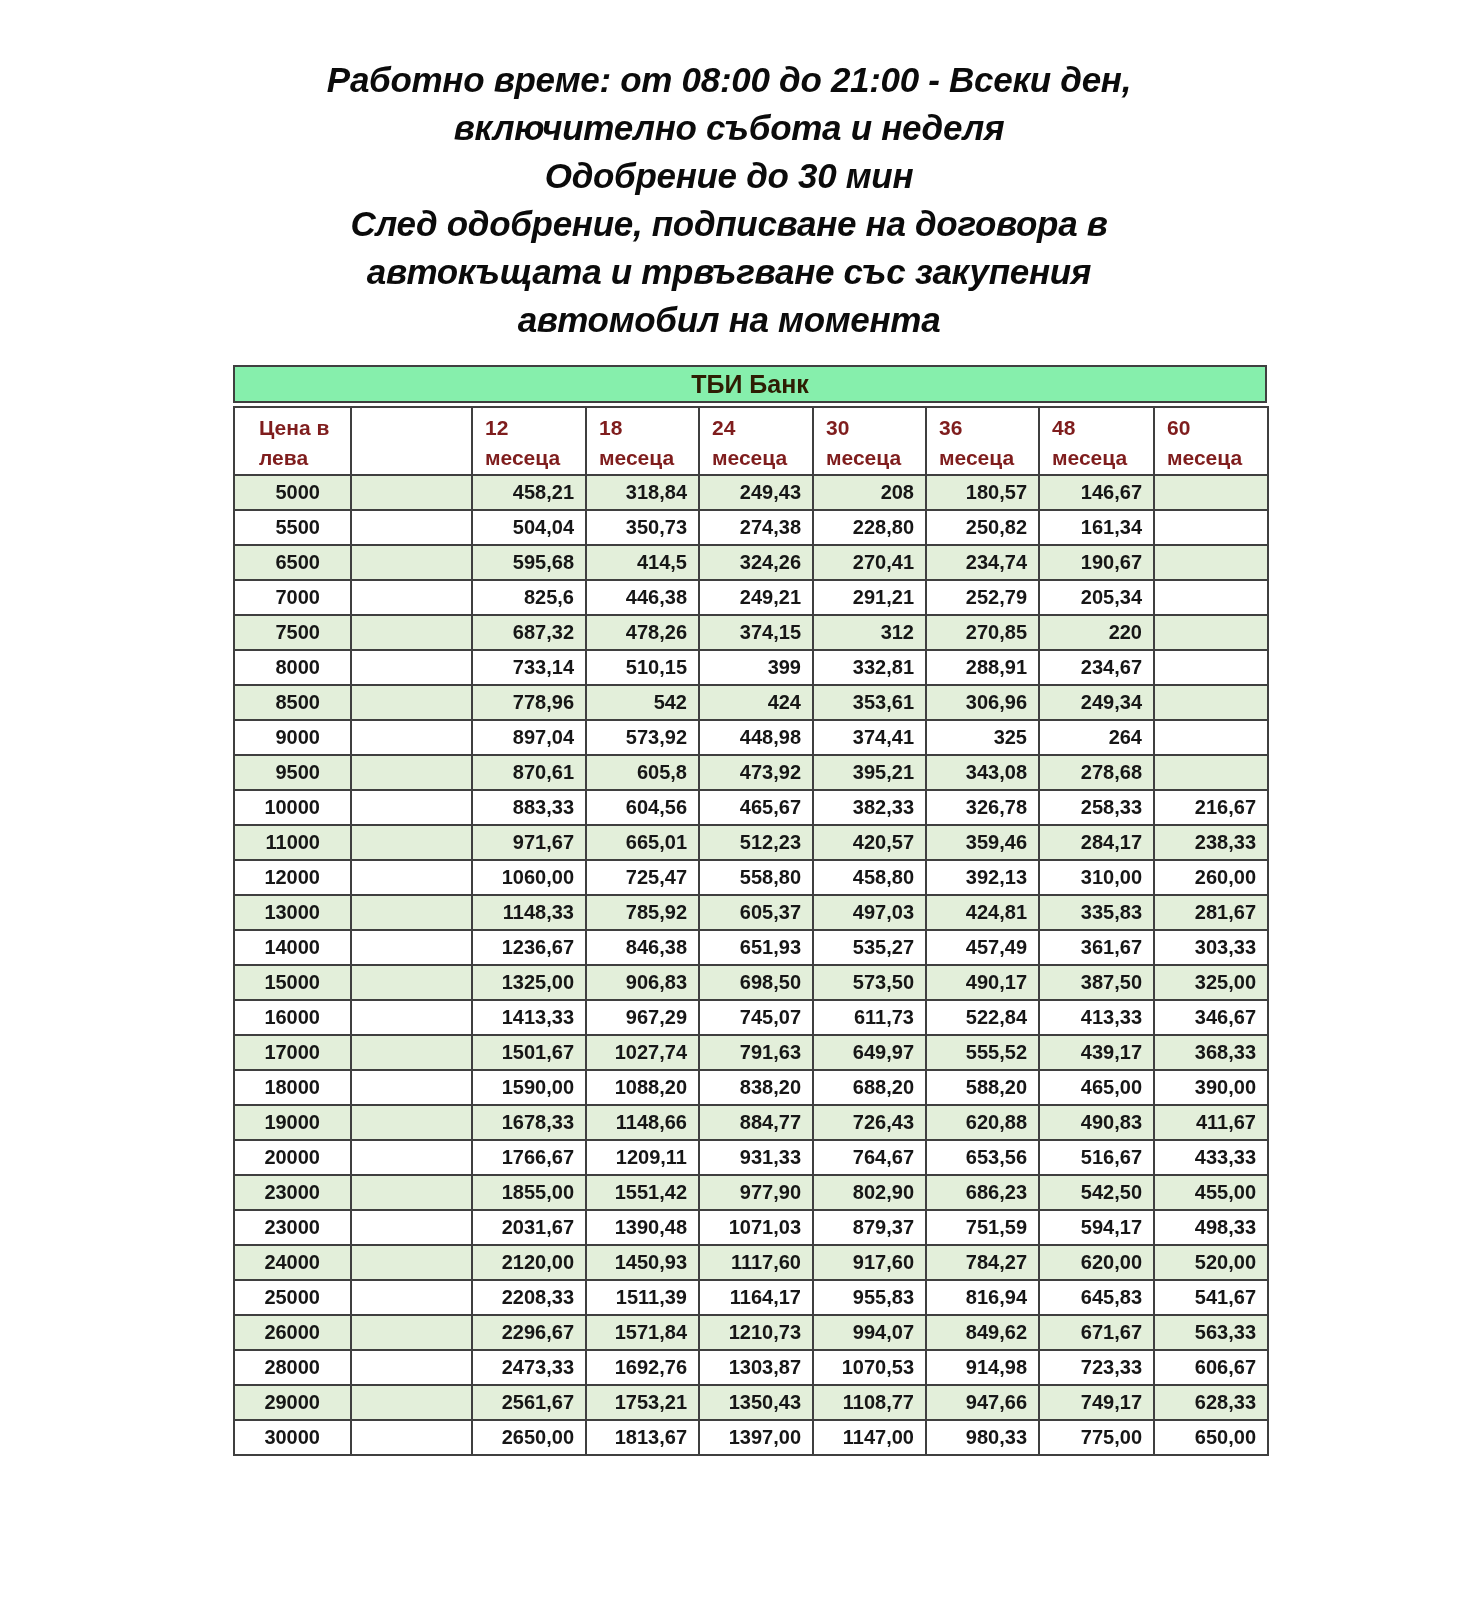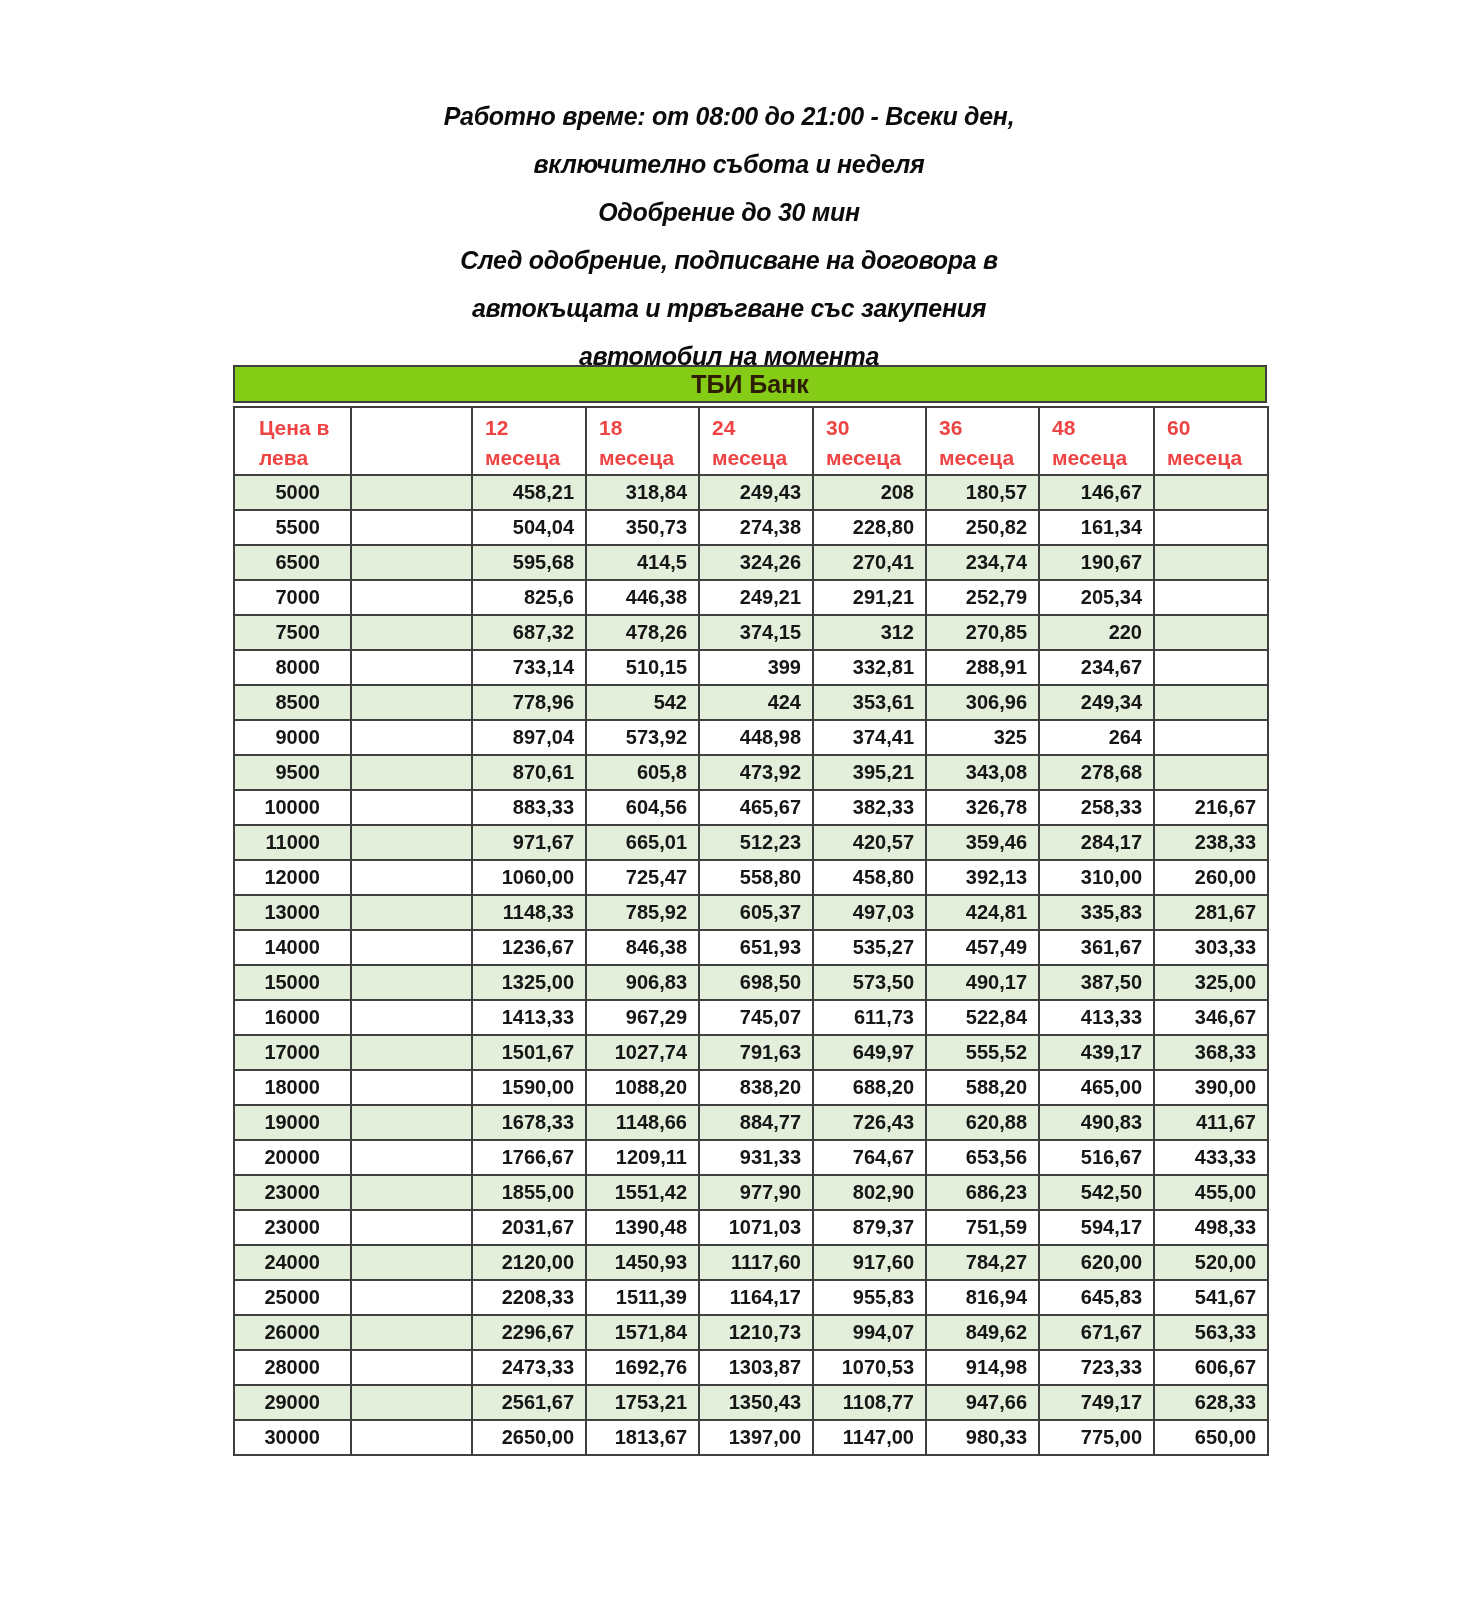--- a/index.html
+++ b/index.html
@@ -14,36 +14,35 @@
     position: relative;
     width: 1458px;
     height: 1600px;
     overflow: hidden;
   }
   .title-block {
     padding-top: 56px;
     text-align: center;
     font-weight: bold;
     font-style: italic;
-    font-size: 25px;
+    font-size: 35px;
     line-height: 48px;
     color: #0b0b0b;
     letter-spacing: -0.3px;
-    margin-top: 36px;
   }
   .table-wrap {
     position: absolute;
     left: 233px;
     top: 365px;
     width: 1034px;
   }
   .bank-bar {
     box-sizing: border-box;
     height: 38px;
-    background: #84cc16;
+    background: #86efac;
     border: 2px solid #3f3f3f;
     display: flex;
     align-items: center;
     justify-content: center;
     font-size: 25px;
     font-weight: bold;
     color: #2e1e04;
   }
   .bar-spacer { height: 3px; background: #ffffff; }
   table.credit {
@@ -58,21 +57,21 @@
     overflow: hidden;
     white-space: nowrap;
   }
   thead th {
     height: 66px;
     background: #ffffff;
     text-align: left;
     vertical-align: top;
     font-size: 21px;
     font-weight: bold;
-    color: #ef4444;
+    color: #7f1d1d;
     padding: 5px 6px 2px 12px;
     line-height: 29px;
   }
   thead th.price-h { padding-left: 24px; }
   thead th .h-line2 { margin-top: 1px; }
   tbody td {
     height: 34.7px;
     font-size: 20px;
     font-weight: 600;
     color: #161616;

